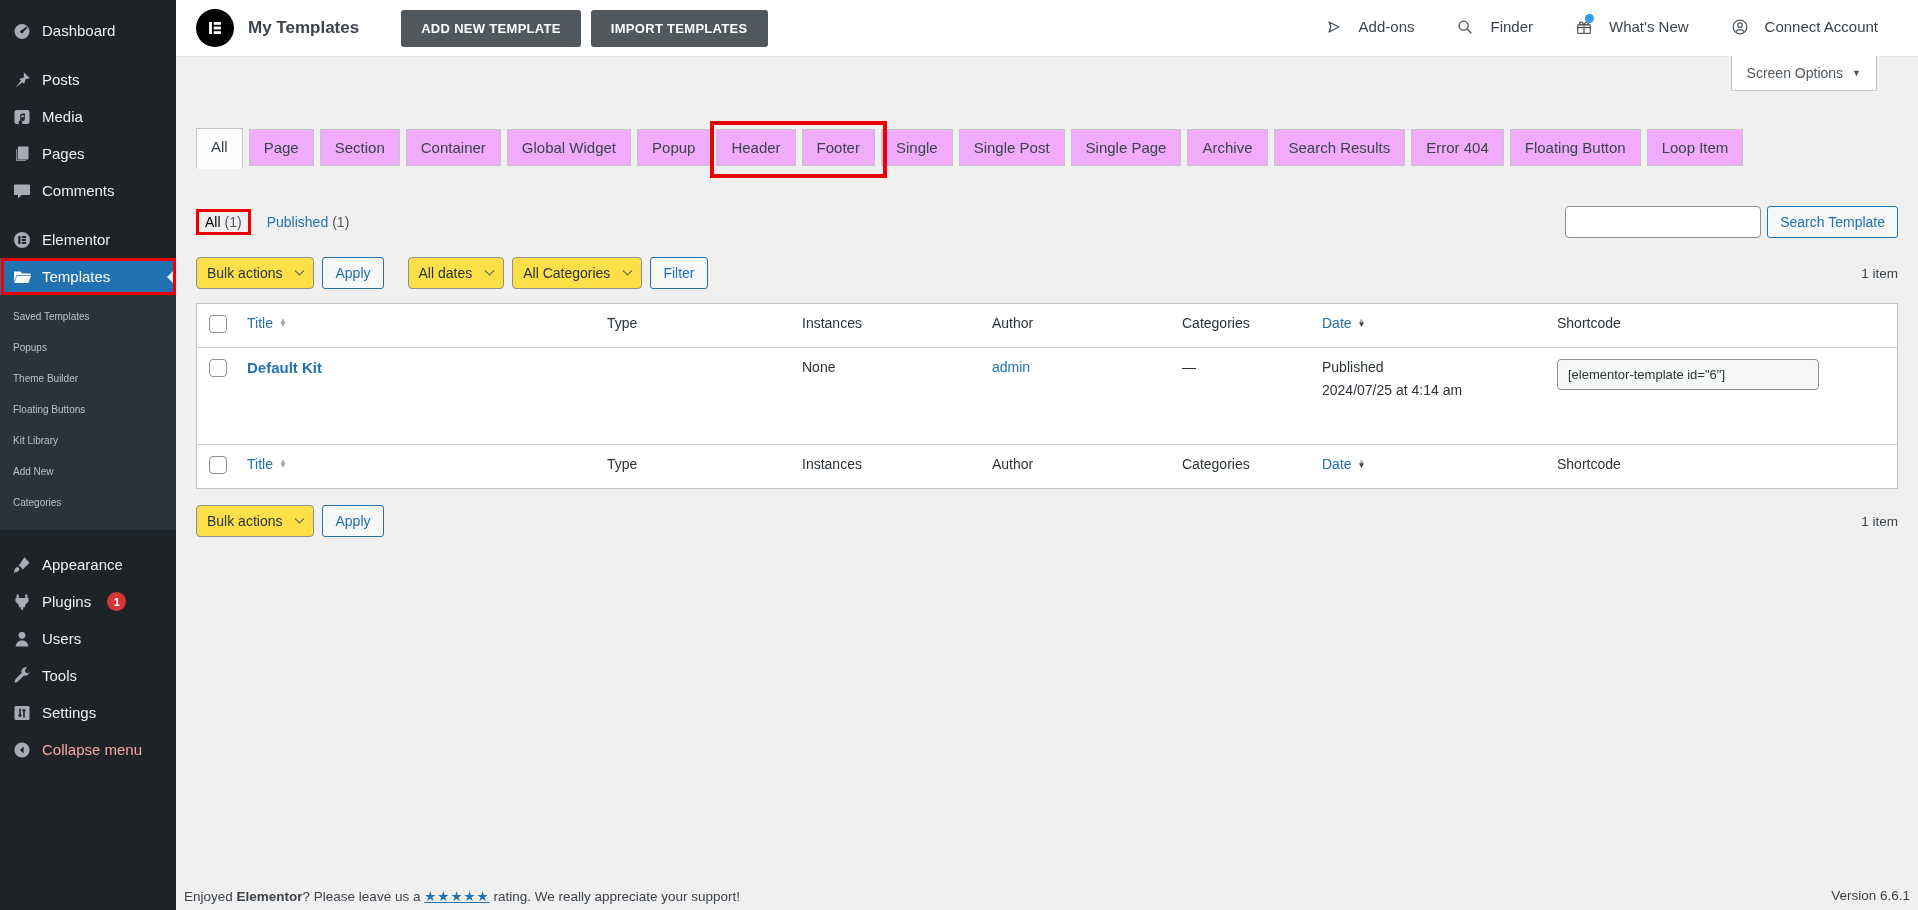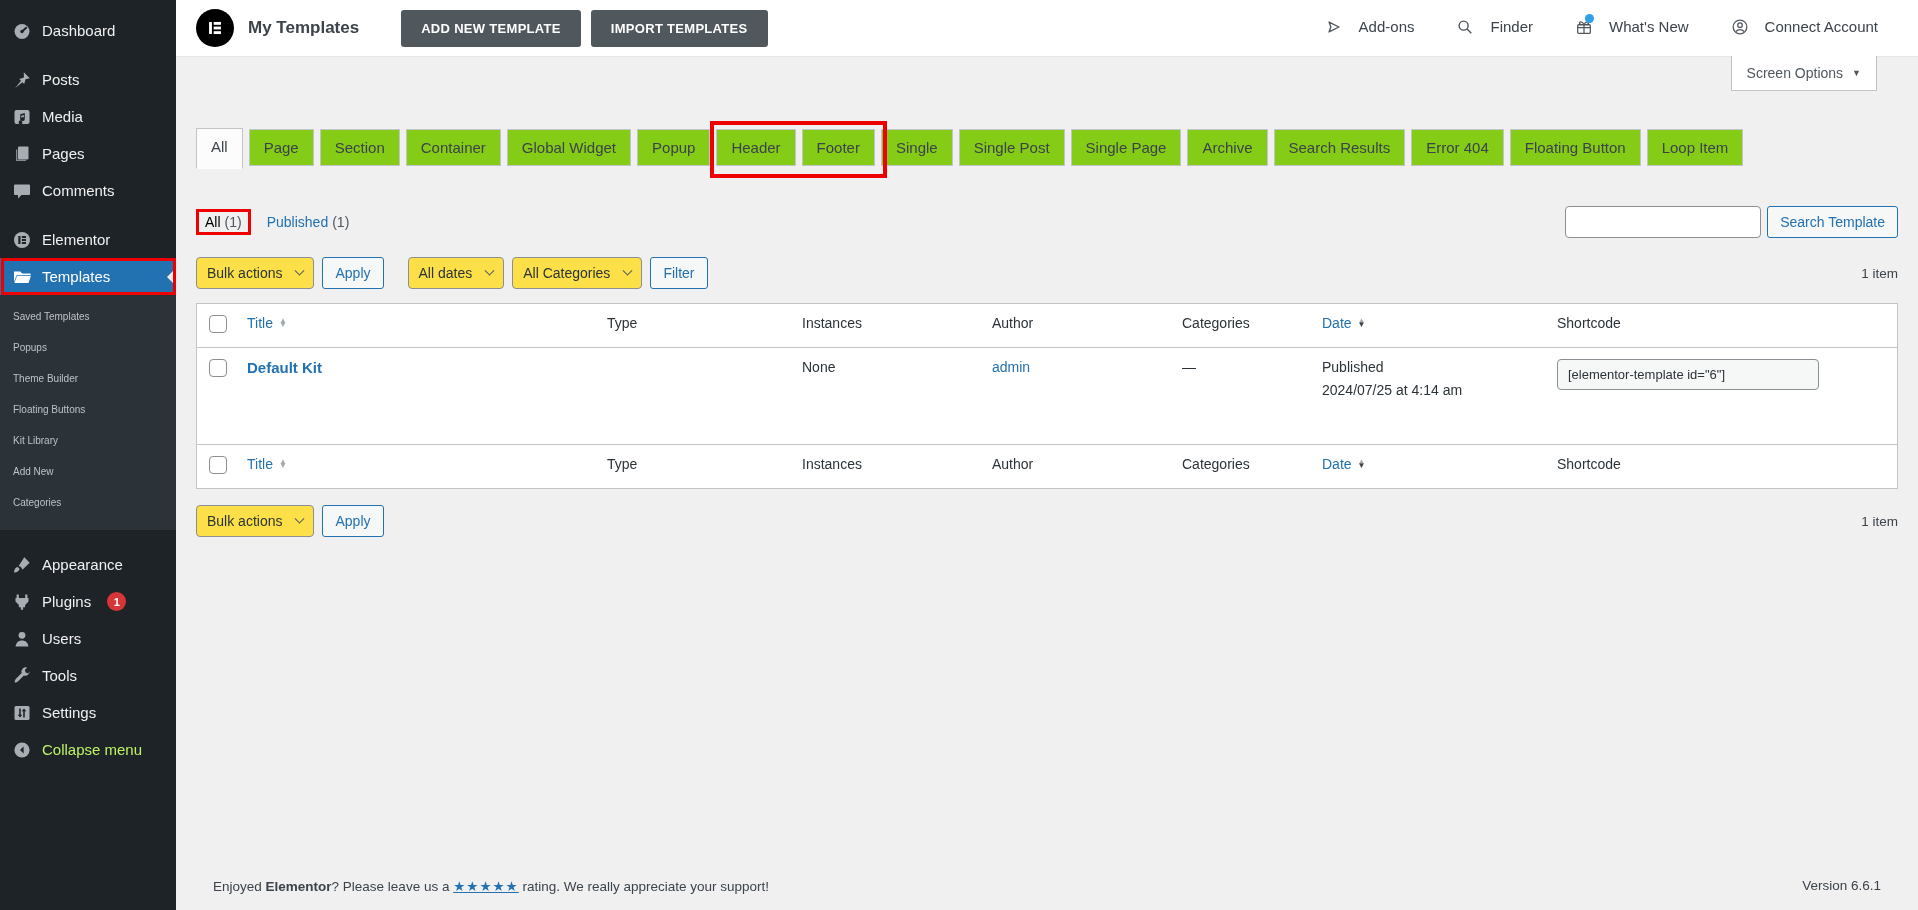--- a/index.html
+++ b/index.html
@@ -11,42 +11,42 @@
   .mi { position:relative; display:flex; align-items:center; gap:9px; height:37px; padding:0 19px 0 11px; font-size:15px; color:#f0f0f1; cursor:pointer; }
   .mi .ic { width:22px; height:22px; display:flex; align-items:center; justify-content:center; flex:0 0 22px; }
   .mi.active { background:#2271b1; color:#fff; }
   .mi.active::after { content:""; position:absolute; right:0; top:50%; transform:translateY(-50%); border:9px solid transparent; border-right-color:#f0f0f1; border-left-width:0; }
   .mi.ring::before { content:""; position:absolute; inset:0 0 0 1px; border:3px solid #ee0000; pointer-events:none; z-index:5; }
   .sep { height:12px; }
   .sep2 { height:16px; }
   .submenu { background:#2c3338; padding:6px 0 12px; }
   .smi { display:flex; align-items:center; height:31px; padding:0 10px 0 13px; font-size:10px; color:#bdc1c7; cursor:pointer; }
   .badge { margin-left:7px; min-width:19px; height:19px; border-radius:50%; background:#d63638; color:#fff; font-size:11px; font-weight:700; display:inline-flex; align-items:center; justify-content:center; padding:0 4px; }
-  .collapse-item { color:#bef264; }
+  .collapse-item { color:#fca5a5; }
 
   
   .main { margin-left:176px; position:relative; height:910px; }
 
   
   .topbar { height:56px; background:#fff; display:flex; align-items:center; padding:0 40px 0 20px; box-shadow:0 1px 0 rgba(0,0,0,.04); }
   .logo { width:38px; height:38px; border-radius:50%; background:#000; display:flex; align-items:center; justify-content:center; flex:0 0 38px; }
   .page-title { font-size:17px; font-weight:700; color:#3c434a; margin-left:14px; }
   .tb-btn { margin-left:10px; background:#50575d; color:#fff; font-size:13px; font-weight:700; letter-spacing:.3px; border:none; border-radius:3px; padding:11px 20px; cursor:pointer; font-family:inherit; }
   .tb-btn.first { margin-left:42px; }
   .tb-right { margin-left:auto; display:flex; align-items:center; gap:42px; }
   .tb-link { display:flex; gap:16px; font-size:15px; color:#3c434a; cursor:pointer; position:relative; }
   .dot { position:absolute; left:10px; top:-4px; width:9px; height:9px; border-radius:50%; background:#2ea0e8; }
 
   
   .screen-options { position:absolute; top:56px; right:41px; background:#fff; border:1px solid #c3c4c7; border-top:none; padding:9px 15px; font-size:14px; color:#50575e; display:flex; align-items:center; gap:9px; cursor:pointer; }
   .so-caret { font-size:9px; color:#50575e; }
 
   
   .tabs { padding:72px 20px 0; display:flex; align-items:flex-end; }
-  .tab { display:inline-block; background:#84cc16; border:1px solid #c3c4c7; color:#3c434a; font-size:15px; padding:10px 14px; margin-right:6px; cursor:pointer; line-height:1; white-space:nowrap; }
+  .tab { display:inline-block; background:#f0abfc; border:1px solid #c3c4c7; color:#3c434a; font-size:15px; padding:10px 14px; margin-right:6px; cursor:pointer; line-height:1; white-space:nowrap; }
   .tab.active { background:#fcfcfc; border-bottom-color:#fcfcfc; padding-bottom:14px; margin-bottom:-3px; }
   .ring2 { position:relative; display:inline-flex; }
   .ring2::after { content:""; position:absolute; inset:-8px -6px -12px -6px; border:4px solid #ee0000; pointer-events:none; }
 
   
   .views-row { display:flex; justify-content:space-between; align-items:center; padding:0 20px; margin-top:40px; }
   .views { display:flex; align-items:center; gap:16px; font-size:14px; }
   .view-all { border:3px solid #ee0000; padding:2px 6px; display:inline-flex; gap:4px; }
   .view-all .v-label { color:#000; font-weight:400; }
   .count-paren { color:#50575e; }
@@ -78,21 +78,21 @@
   td.row-pad { padding-bottom:46px; }
   .row-title { color:#2271b1; font-weight:700; font-size:15px; cursor:pointer; }
   .author-link { color:#2271b1; cursor:pointer; }
   .date-line2 { margin-top:7px; }
   .shortcode-input { width:262px; background:#f6f7f7; border:1px solid #8c8f94; border-radius:4px; padding:7px 10px; font-size:13px; color:#2c3338; font-family:inherit; }
 
   
   .bottom-row { display:flex; justify-content:space-between; align-items:center; padding:0 20px; margin-top:16px; }
 
   
-  .footer { position:absolute; left:0; right:0; bottom:16px; display:flex; justify-content:space-between; padding:0 37px; font-size:13.5px; color:#3c434a; }
+  .footer { position:absolute; left:0; right:0; bottom:6px; display:flex; justify-content:space-between; padding:0 8px; font-size:13.5px; color:#3c434a; }
   .stars-link { color:#2271b1; text-decoration:underline; cursor:pointer; letter-spacing:1px; }
   .brand-bold { font-weight:700; }
 </style>
 </head>
 <body>
 
 <aside class="sidebar">
   <div class="mi">
     <span class="ic">
       <svg viewBox="0 0 20 20" width="20" height="20" fill="#a8adb3">

